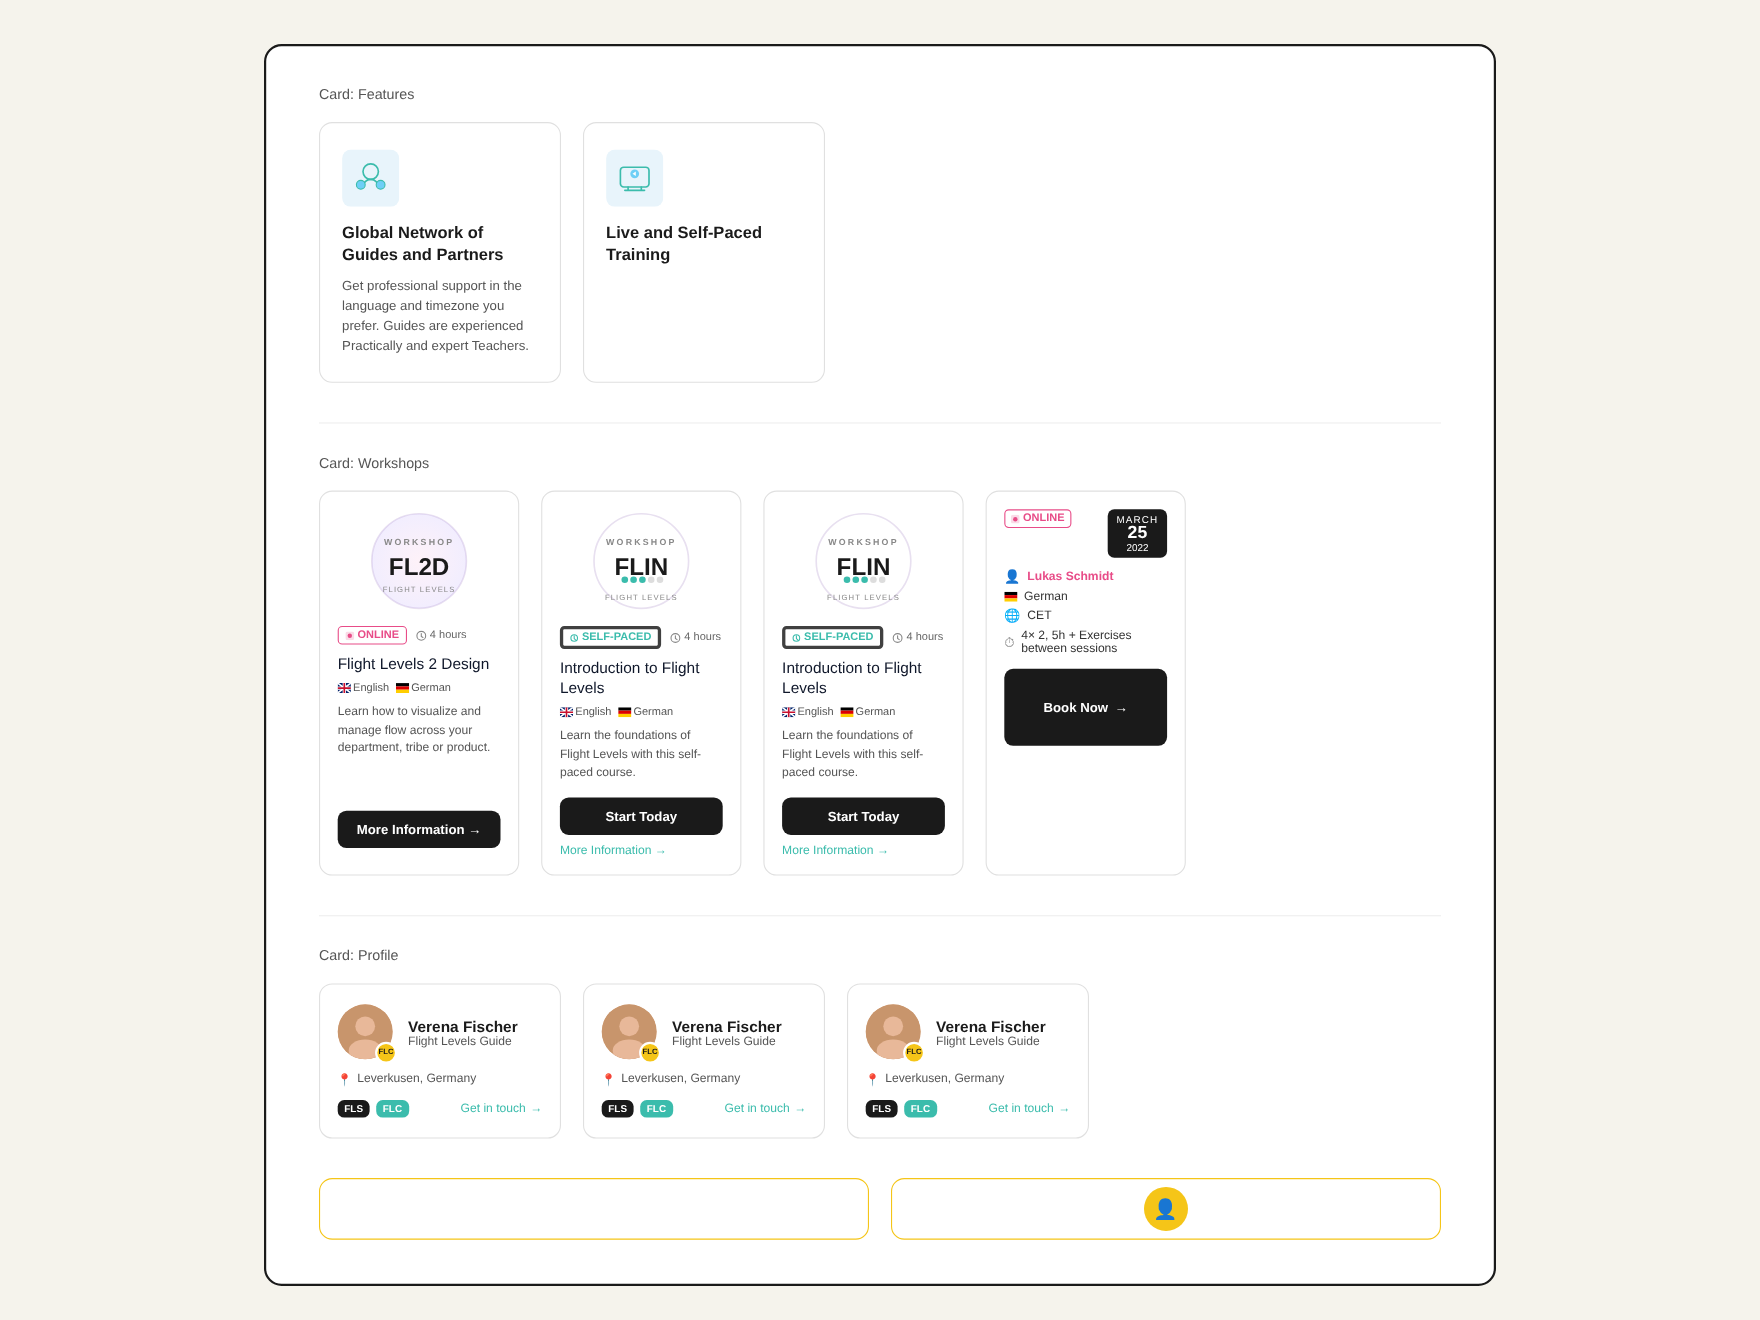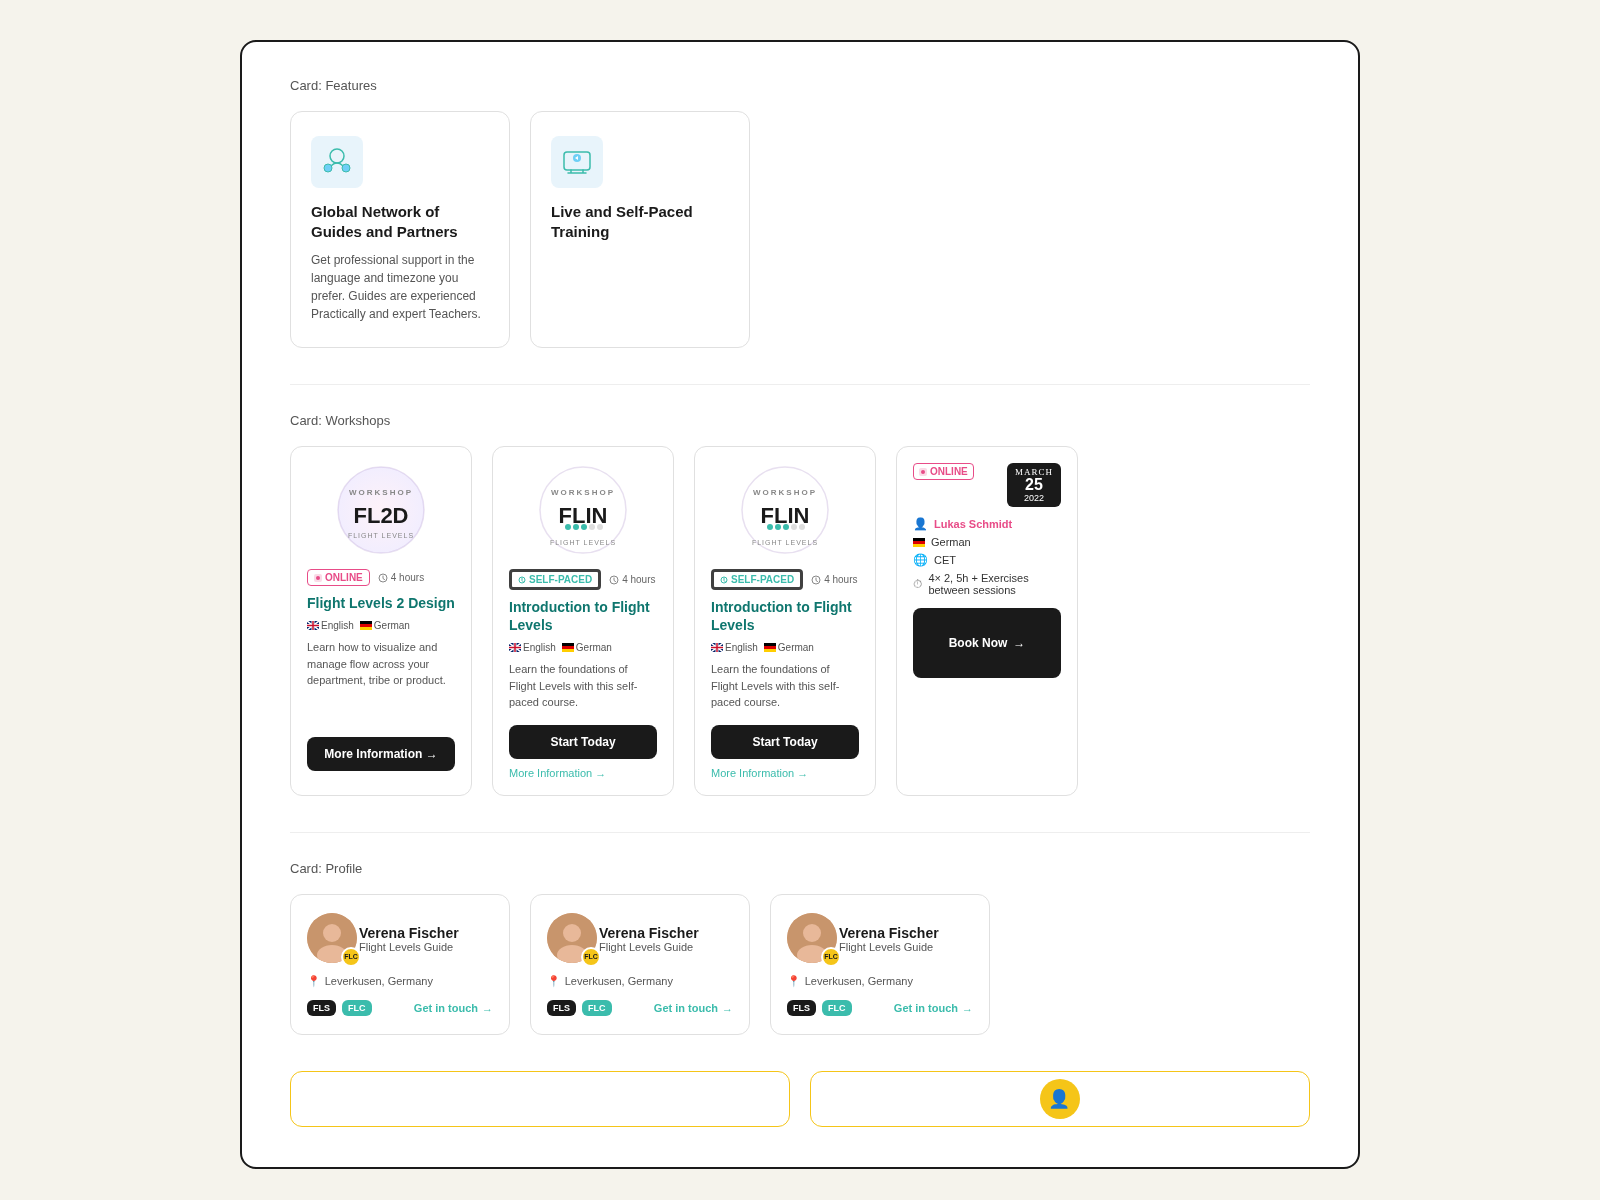--- a/index.html
+++ b/index.html
@@ -98,22 +98,22 @@
     }
     .tag-time {
       font-size: 10px;
       color: #666;
       display: flex;
       align-items: center;
       gap: 3px;
     }
     .workshop-card h3 {
       font-size: 14px;
-      font-weight: 700;
-      color: #0f766e;
+      font-weight: 400;
+      color: #0f172a;
       margin-bottom: 8px;
       line-height: 1.3;
     }
     .lang-row {
       display: flex;
       gap: 6px;
       margin-bottom: 8px;
       align-items: center;
     }
     .lang-badge {
@@ -189,21 +189,20 @@
       color: #fff;
       border-radius: 6px;
       padding: 4px 8px;
       text-align: center;
       min-width: 48px;
     }
     .date-badge .month {
       font-size: 9px;
       text-transform: uppercase;
       letter-spacing: 1px;
-      font-family: Liberation Serif, serif;
     }
     .date-badge .day {
       font-size: 16px;
       font-weight: 700;
       line-height: 1;
     }
     .date-badge .year {
       font-size: 9px;
     }
     .booking-info-row {
@@ -238,20 +237,21 @@
     .profile-card {
       border: 1.5px solid #e0e0e0;
       border-radius: 12px;
       padding: 18px 16px;
       width: 220px;
       background: #fff;
     }
     .profile-header {
       display: flex;
       align-items: center;
+      gap: 12px;
       margin-bottom: 10px;
     }
     .avatar-wrap {
       position: relative;
       width: 52px;
       height: 52px;
     }
     .avatar-circle {
       width: 50px;
       height: 50px;
@@ -309,21 +309,21 @@
       font-weight: 700;
     }
     .cert-badge.teal {
       background: #3bbcac;
     }
     .get-in-touch {
       background: none;
       border: none;
       color: #3bbcac;
       font-size: 11px;
-      font-weight: 700;
+      font-weight: 400;
       cursor: pointer;
       display: flex;
       align-items: center;
       gap: 4px;
       margin-left: auto;
     }
     .profile-footer {
       display: flex;
       align-items: center;
       justify-content: space-between;

